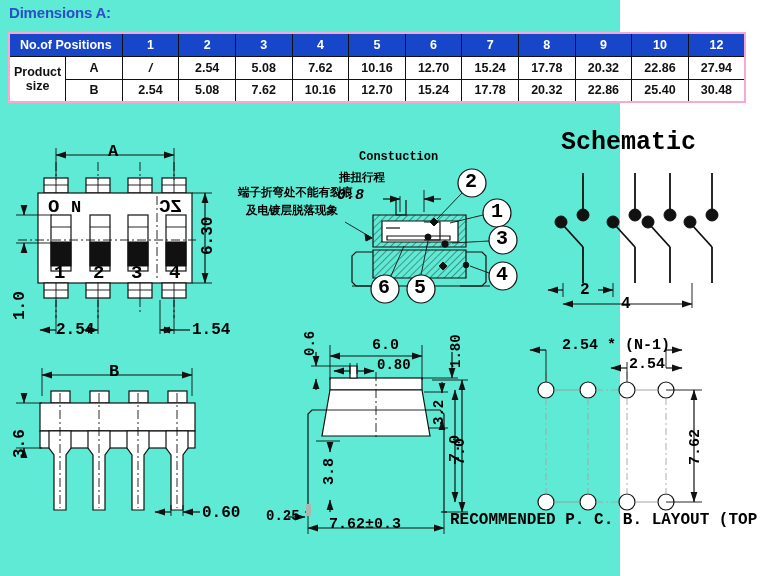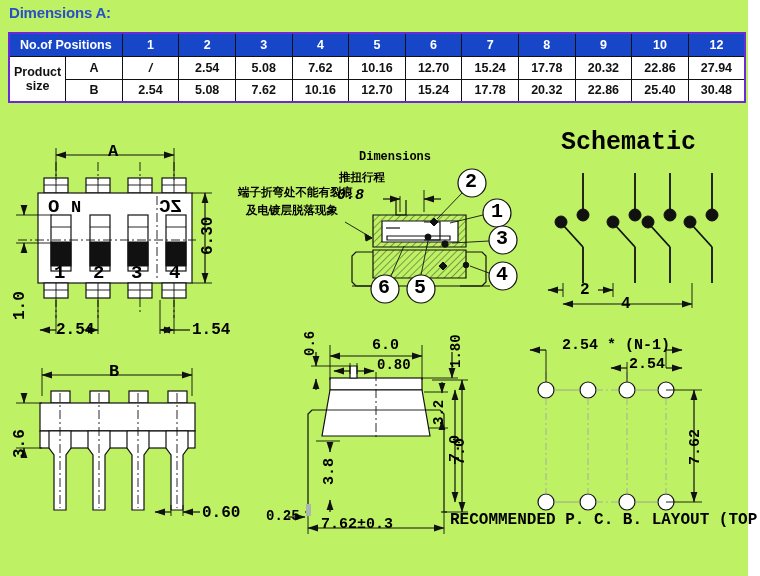--- a/index.html
+++ b/index.html
@@ -3,37 +3,37 @@
 <meta charset="utf-8">
 <style>
   * { box-sizing: border-box; }
   html, body {
     margin: 0; padding: 0;
     background: #ffffff;
     width: 760px; height: 576px;
     overflow: hidden;
     font-family: "Liberation Sans", sans-serif;
   }
-  #page { position: relative; width: 748px; height: 576px; background:#bef264; }
+  #page { position: relative; width: 620px; height: 576px; background:#5eead4; }
 
   
   .title {
     position: absolute; left: 9px; top: 4px;
     font-family: "Liberation Sans", sans-serif;
     font-size: 15px; font-weight: bold; color: #2b4fc7;
     letter-spacing: -0.2px;
   }
 
   
   .dim-table {
     position: absolute; left: 8px; top: 32px;
     width: 738px;
     border-collapse: collapse;
     table-layout: fixed;
-    border: 2px solid #6d28d9;
+    border: 2px solid #f9a8d4;
   }
   .dim-table td {
     border: 1px solid #111;
     text-align: center;
     font-family: "Liberation Sans", sans-serif;
     font-size: 12.5px;
     font-weight: bold;
     color: #111;
     height: 23px;
     padding: 0;
@@ -468,21 +468,21 @@
   <div class="tx mono" style="left:56px; top:322px; font-size:16px;">2.54</div>
   <div class="tx mono" style="left:192px; top:322px; font-size:16px;">1.54</div>
   <div class="tx mono" style="left:48px; top:198px; font-size:19px; font-weight:bold;">O</div>
   <div class="tx mono" style="left:71px; top:199px; font-size:17px; font-weight:bold;">N</div>
   <div class="tx mono" style="left:159px; top:198px; font-size:19px; font-weight:bold; transform:scaleX(-1);">ZC</div>
   <div class="tx mono" style="left:54px; top:264px; font-size:19px; font-weight:bold;">1</div>
   <div class="tx mono" style="left:93px; top:264px; font-size:19px; font-weight:bold;">2</div>
   <div class="tx mono" style="left:131px; top:264px; font-size:19px; font-weight:bold;">3</div>
   <div class="tx mono" style="left:169px; top:264px; font-size:19px; font-weight:bold;">4</div>
 
-  <div class="tx mono" style="left:359px; top:151px; font-size:12px; font-weight:bold;">Dimensions</div>
+  <div class="tx mono" style="left:359px; top:151px; font-size:12px; font-weight:bold;">Constuction</div>
   <div class="cn" style="left:238px; top:185px; font-size:11.5px;">端子折弯处不能有裂痕</div>
   <div class="cn" style="left:246px; top:203px; font-size:11.5px;">及电镀层脱落现象</div>
   <div class="cn" style="left:339px; top:170px; font-size:11.5px;">推扭行程</div>
   <div class="tx mono" style="left:337px; top:188px; font-size:15px;font-style:italic;">0.8</div>
   <div class="tx mono" style="left:465px; top:172px; font-size:20px;">2</div>
   <div class="tx mono" style="left:491px; top:202px; font-size:20px;">1</div>
   <div class="tx mono" style="left:496px; top:229px; font-size:20px;">3</div>
   <div class="tx mono" style="left:496px; top:265px; font-size:20px;">4</div>
   <div class="tx mono" style="left:414px; top:278px; font-size:20px;">5</div>
   <div class="tx mono" style="left:378px; top:278px; font-size:20px;">6</div>
@@ -496,21 +496,21 @@
   <div class="tx mono" style="left:202px; top:505px; font-size:16px;">0.60</div>
 
   <div class="tx mono rot90" style="left:303px; top:356px; font-size:14px;">0.6</div>
   <div class="tx mono" style="left:358px; top:338px; font-size:15px;margin-left:14px;">6.0</div>
   <div class="tx mono" style="left:377px; top:358px; font-size:14px;">0.80</div>
   <div class="tx mono rot90" style="left:449px; top:368px; font-size:14px;">1.80</div>
   <div class="tx mono rot90" style="left:432px; top:425px; font-size:14px;">3.2</div>
   <div class="tx mono rot90" style="left:453px; top:465px; font-size:15px;">7.0</div>
   <div class="tx mono rot90" style="left:322px; top:485px; font-size:15px;">3.8</div>
   <div class="tx mono" style="left:266px; top:509px; font-size:14px;">0.25</div>
-  <div class="tx mono" style="left:308px; top:517px; font-size:15px;padding-left:13px;">7.62±0.3</div>
+  <div class="tx mono" style="left:316px; top:517px; font-size:15px;padding-left:13px;">7.62±0.3</div>
 
   <div class="tx mono" style="left:562px; top:338px; font-size:15px;">2.54 * (N-1)</div>
   <div class="tx mono" style="left:629px; top:357px; font-size:15px;">2.54</div>
   <div class="tx mono rot90" style="left:688px; top:465px; font-size:15px;">7.62</div>
   <div class="tx mono rot90" style="left:448px; top:462px; font-size:15px;">7.0</div>
   <div class="tx mono" style="left:450px; top:512px; font-size:16px; font-weight:bold;">RECOMMENDED P. C. B. LAYOUT (TOP VIEW)</div>
 
 </div>
 
 </body></html>

